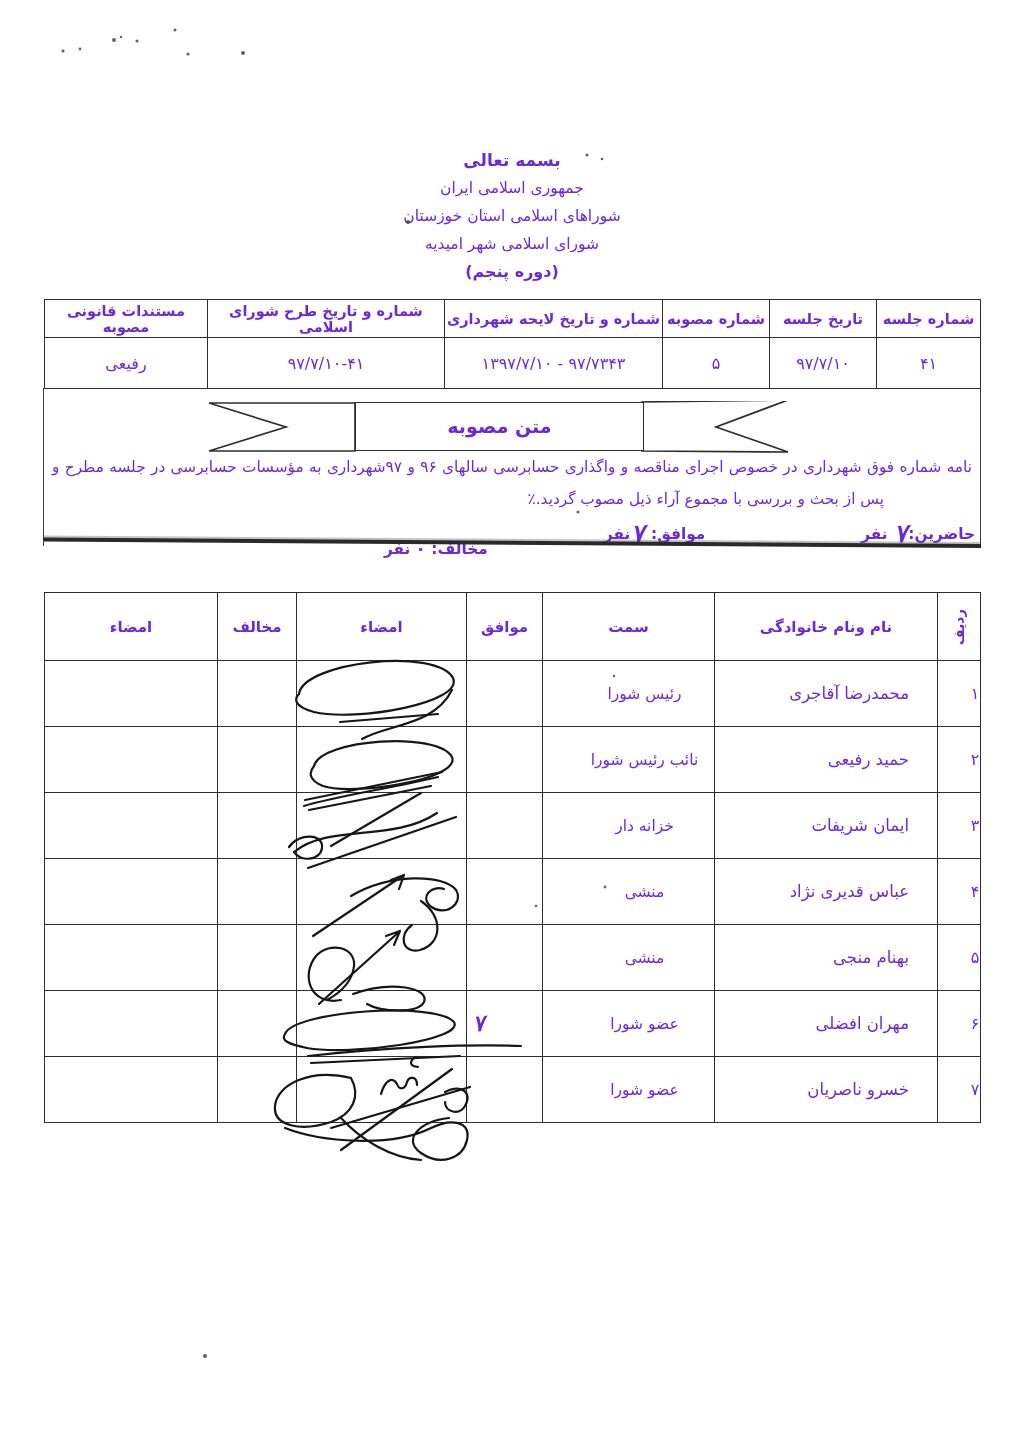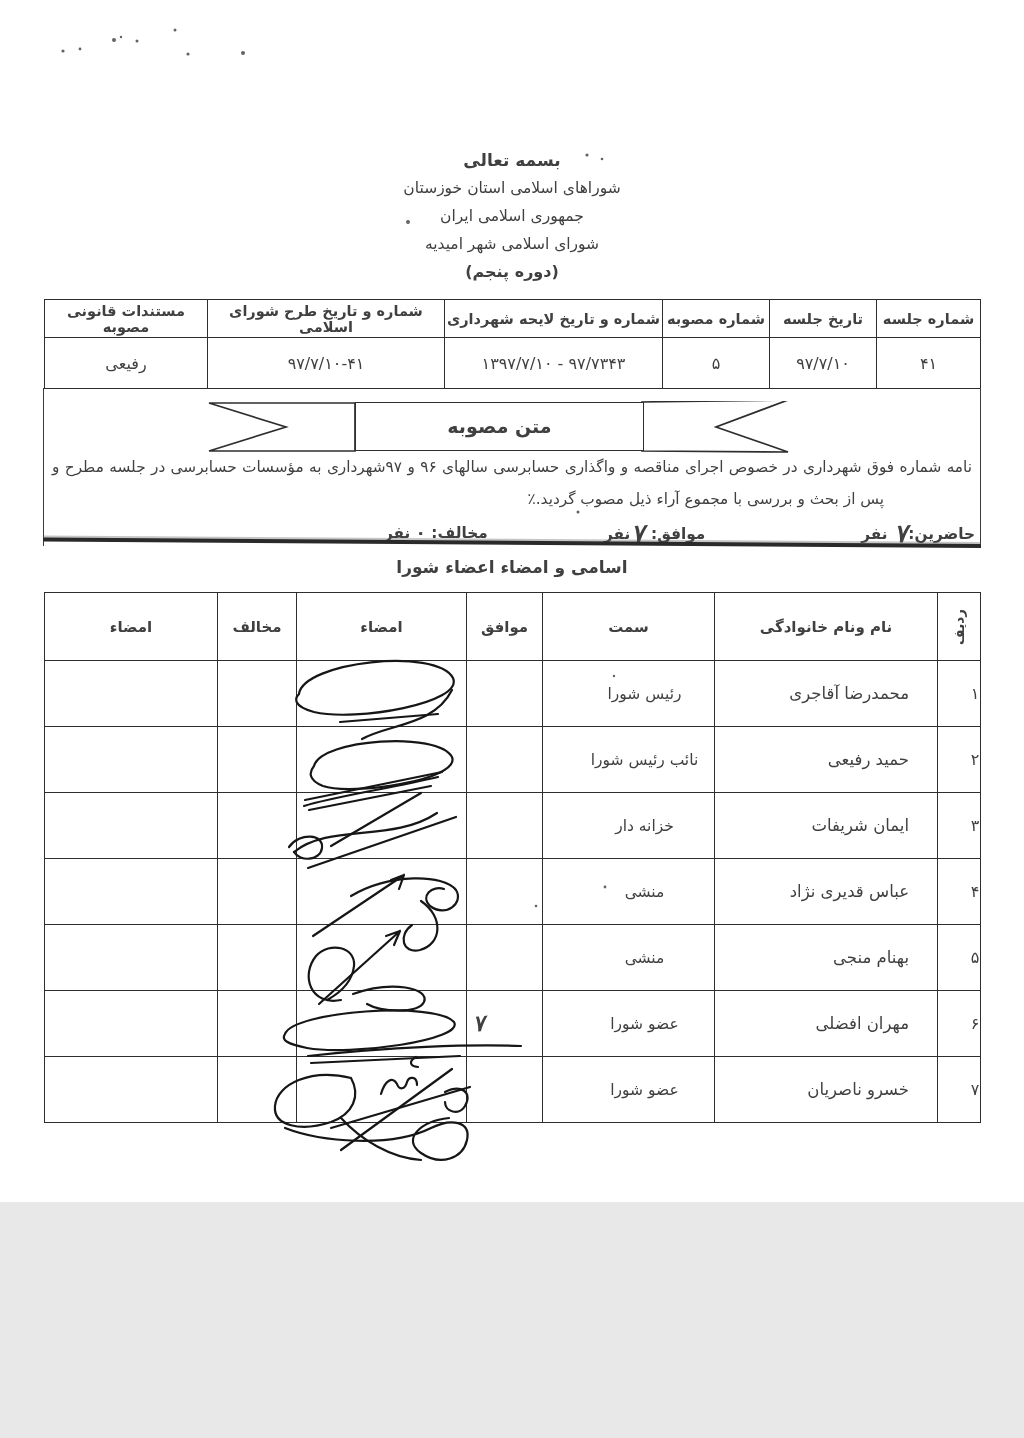--- a/index.html
+++ b/index.html
@@ -1,23 +1,23 @@
 <!DOCTYPE html>
 <html lang="fa"><head>
 <meta charset="utf-8">
 <style>
   * { margin:0; padding:0; box-sizing:border-box; }
   html,body { background:#e8e8e8; }
   .page {
     position:relative;
-    width:1024px; height:1202px;
+    width:1024px; height:1438px;
     margin:0 auto;
     background:#ffffff;
     font-family:"DejaVu Sans","Liberation Sans",sans-serif;
-    color:#404040;
+    color:#6d28d9;
     direction:rtl;
     overflow:hidden;
   }
   
   .doc-header { position:absolute; top:146px; left:0; width:100%; text-align:center; }
   .doc-header .hl { height:28px; line-height:28px; font-size:15.5px; }
   .doc-header .hl.b1 { font-weight:bold; font-size:17px; }
   .doc-header .hl.b2 { font-weight:bold; font-size:16px; }
 
   
@@ -38,21 +38,21 @@
   .ribbon-label {
     position:absolute; top:14px; left:311px; width:289px; height:49px;
     border:1.6px solid #2e2e2e; background:#fff;
     text-align:center; line-height:47px; font-weight:bold; font-size:19px;
   }
   .body-line1 { position:absolute; top:70px; right:8px; left:8px; font-size:15.3px; text-align:justify; text-align-last:justify; white-space:nowrap; }
   .body-line2 { position:absolute; top:102px; right:96px; font-size:15.3px; }
   .attendance { position:absolute; top:130px; right:0; left:0; height:30px; font-size:15.3px; font-weight:bold; }
   .att-present { position:absolute; right:5px; top:4px; }
   .att-agree   { position:absolute; left:560px; top:4px; }
-  .att-oppose  { position:absolute; left:340px; top:4px; }
+  .att-oppose  { position:absolute; left:340px; top:20px; }
   .hand-seven {
     display:inline-block; font-size:25px; font-weight:bold; font-style:italic;
     transform:rotate(-4deg) translateY(3px); margin:0 1px; line-height:18px;
   }
   .zero-dot { font-size:17px; font-weight:bold; }
   .heavy-rule {
     position:absolute; top:544px; right:43px; width:938px; height:3.6px;
     background:#2a2a2a; transform:rotate(0.4deg); transform-origin:100% 50%;
     box-shadow:0 -2px 0 rgba(90,90,90,.35);
   }
@@ -74,22 +74,22 @@
   .tailshape { fill:#ffffff; stroke:#2e2e2e; stroke-width:1.7; stroke-linejoin:miter; }
   .speck { fill:#3c3c3c; opacity:.8; }
 </style>
 </head>
 <body>
 
 <div class="page">
 
   <div class="doc-header">
     <div class="hl b1">بسمه تعالی</div>
+    <div class="hl">جمهوری اسلامی ایران</div>
     <div class="hl">شوراهای اسلامی استان خوزستان</div>
-    <div class="hl">جمهوری اسلامی ایران</div>
     <div class="hl">شورای اسلامی شهر امیدیه</div>
     <div class="hl b2">(دوره پنجم)</div>
   </div>
 
   <table class="info-table">
     <colgroup>
       <col style="width:104px">
         <col style="width:107px">
         <col style="width:107px">
       <col style="width:218px">
@@ -129,21 +129,20 @@
     <div class="body-line2">پس از بحث و بررسی با مجموع آراء ذیل مصوب گردید.٪</div>
 
     <div class="attendance">
       <span class="att-present"><span>حاضرین:</span><span class="hand-seven">۷</span> <span>نفر</span></span>
       <span class="att-agree"><span>موافق:</span> <span class="hand-seven">۷</span><span>نفر</span></span>
       <span class="att-oppose"><span>مخالف:</span> <span class="zero-dot">۰</span> <span>نفر</span></span>
     </div>
   </div>
   <div class="heavy-rule"></div>
 
-  <div class="members-title">اسامی و امضاء اعضاء شورا</div>
 
   <table class="members-table">
     <colgroup>
       <col style="width:43px">
         <col style="width:223px">
         <col style="width:172px">
       <col style="width:76px">
         <col style="width:170px">
         <col style="width:79px">
         <col style="width:173px">

